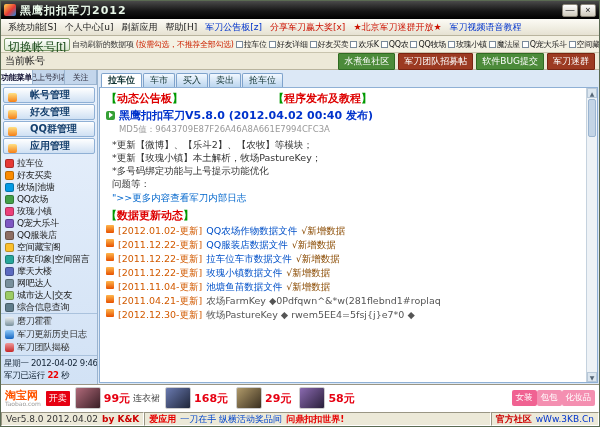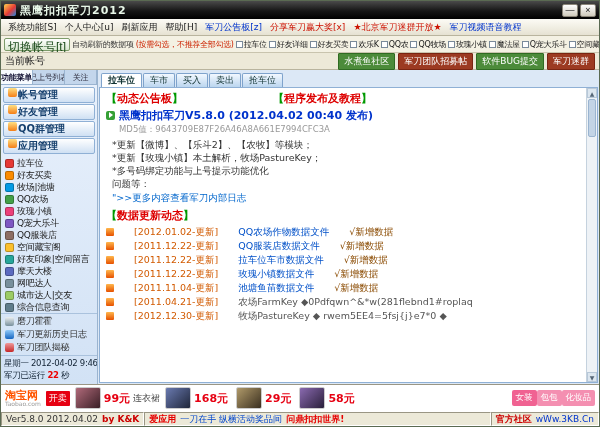--- a/index.html
+++ b/index.html
@@ -38,21 +38,21 @@
 
   
   .body{flex:1;display:flex;min-height:0;background:#cfe0f2}
 
   
   .sidebar{width:97px;flex:0 0 auto;display:flex;flex-direction:column;background:linear-gradient(#e9f1fc,#d2e2f5);border-right:1px solid #9ab4d0;min-height:0;overflow:hidden}
   .side-tabs{display:flex;height:15px;flex:0 0 auto;border-bottom:1px solid #9ab4d0}
   .side-tab{flex:1;font-size:8px;letter-spacing:-0.3px;display:flex;align-items:center;justify-content:center;background:#c3d6ec;border-right:1px solid #9ab4d0;color:#334;white-space:nowrap;overflow:hidden}
   .side-tab.active{background:#f7fbff;font-weight:bold;color:#113}
   .groups{padding:2px;display:flex;flex-direction:column;gap:1px;flex:0 0 auto}
-  .group-btn{height:16px;display:flex;align-items:flex-start;gap:1px;padding:0 4px;background:linear-gradient(#ffffff,#cfe0f3);border:1px solid #8fb0d5;border-radius:2px;font-size:10px;font-weight:bold;color:#16406e;white-space:nowrap}
+  .group-btn{height:16px;display:flex;align-items:flex-end;gap:13px;padding:0 4px;background:linear-gradient(#ffffff,#cfe0f3);border:1px solid #8fb0d5;border-radius:2px;font-size:10px;font-weight:bold;color:#16406e;white-space:nowrap}
   .gicon{width:9px;height:9px;border-radius:2px;background:linear-gradient(#ffe082,#f57f17);flex:0 0 auto}
   .items{padding:1px 2px;flex:0 1 auto;min-height:0;overflow:hidden}
   .item{height:12px;display:flex;align-items:center;gap:3px;padding:0 2px;font-size:9px;letter-spacing:-0.3px;color:#222;white-space:nowrap;overflow:hidden}
   .iicon{width:9px;height:9px;border-radius:2px;flex:0 0 auto;border:1px solid rgba(0,0,0,.25)}
   .ic1{background:#e53935}.ic2{background:#fb8c00}.ic3{background:#039be5}.ic4{background:#43a047}
   .ic5{background:#ec407a}.ic6{background:#7e57c2}.ic7{background:#8d6e63}.ic8{background:#fbc02d}
   .ic9{background:#26a69a}.ic10{background:#5c6bc0}.ic11{background:#78909c}.ic12{background:#9ccc65}.ic13{background:#607d8b}
   .tools{border-top:1px solid #aac2dd;margin-top:1px;padding:1px 2px;flex:0 0 auto}
   .tool{height:13px;display:flex;align-items:center;gap:3px;padding:0 2px;font-size:9px;letter-spacing:-0.3px;color:#333;white-space:nowrap;overflow:hidden}
   .ticon{width:9px;height:9px;border-radius:2px;flex:0 0 auto}
@@ -72,21 +72,21 @@
   .hdr-red{color:#dd0000}
   .hdr-gap{width:90px}
   .ann-title-row{display:flex;align-items:center;gap:4px;margin-top:2px}
   .play-icon{width:9px;height:9px;background:#35a035;border-radius:2px;position:relative;display:inline-block;flex:0 0 auto}
   .play-icon::after{content:"";position:absolute;left:3px;top:1px;border-left:4px solid #fff;border-top:3px solid transparent;border-bottom:3px solid transparent}
   .ann-title{color:#0033cc;font-weight:bold;font-size:11px;white-space:nowrap}
   .md5{color:#999;font-size:8.5px;margin:1px 0 2px 13px}
   .ann-line{color:#333;font-size:9.5px;line-height:13px;margin-left:6px;white-space:nowrap}
   .more-link{color:#0066cc;font-size:9.5px;margin:2px 0 3px 6px}
   .upd-hdr{margin-top:3px;margin-bottom:2px}
-  .upd-row{display:flex;align-items:center;gap:20px;height:14px;white-space:nowrap;overflow:hidden}
+  .upd-row{display:flex;align-items:flex-start;gap:4px;height:14px;white-space:nowrap;overflow:hidden}
   .uicon{width:8px;height:8px;border-radius:1px;background:linear-gradient(#ffb74d,#e65100);flex:0 0 auto}
   .upd-date{color:#d25a00;font-size:9.5px}
   .upd-text{color:#0050c8;font-size:9.5px}
   .upd-text.key{color:#555}
   .upd-tag{color:#8a4a00;font-size:9.5px}
 
   
   .scrollbar{position:absolute;top:0;right:0;width:11px;height:100%;background:#eef2f6;border-left:1px solid #c5d2de;display:flex;flex-direction:column}
   .sb-btn{height:10px;flex:0 0 auto;font-size:6px;color:#567;display:flex;align-items:center;justify-content:center;background:#dce6ef;border:1px solid #b8c8d8}
   .sb-track{flex:1;position:relative}

